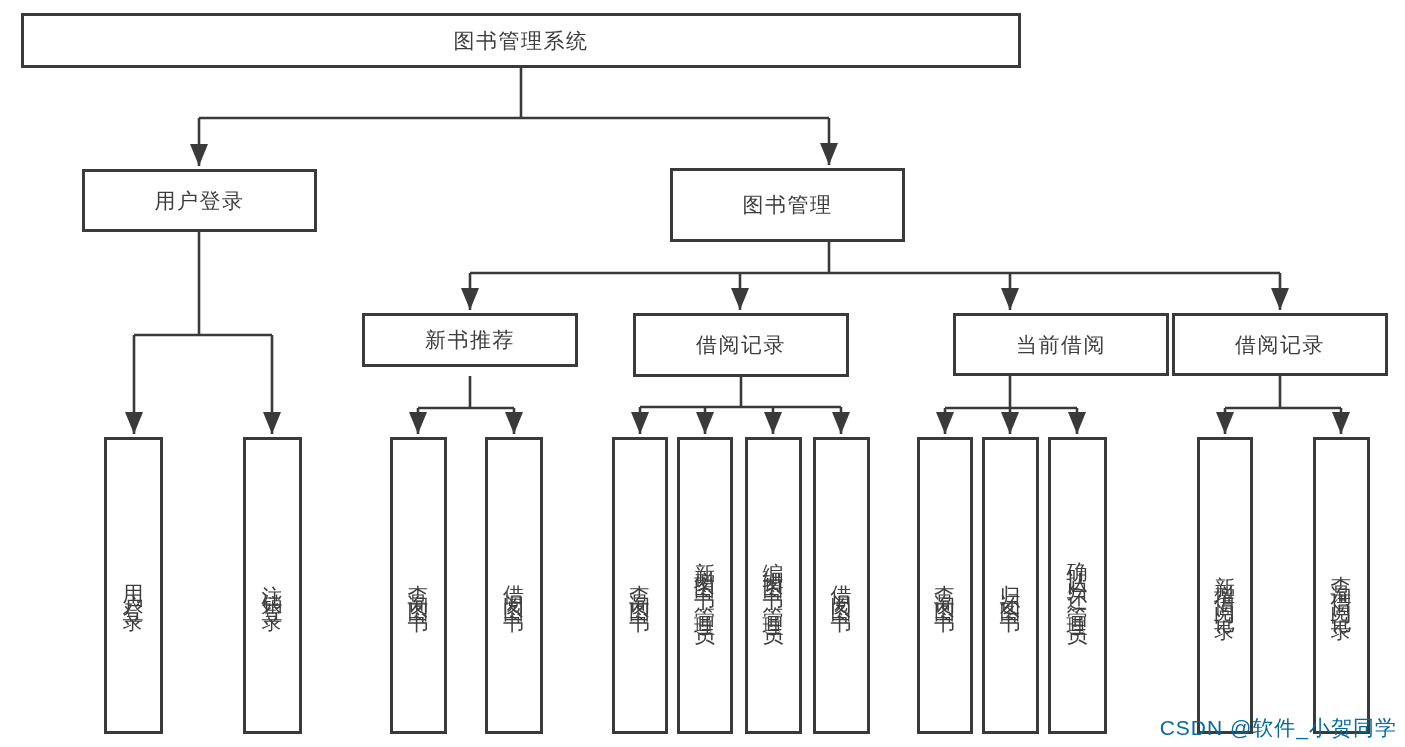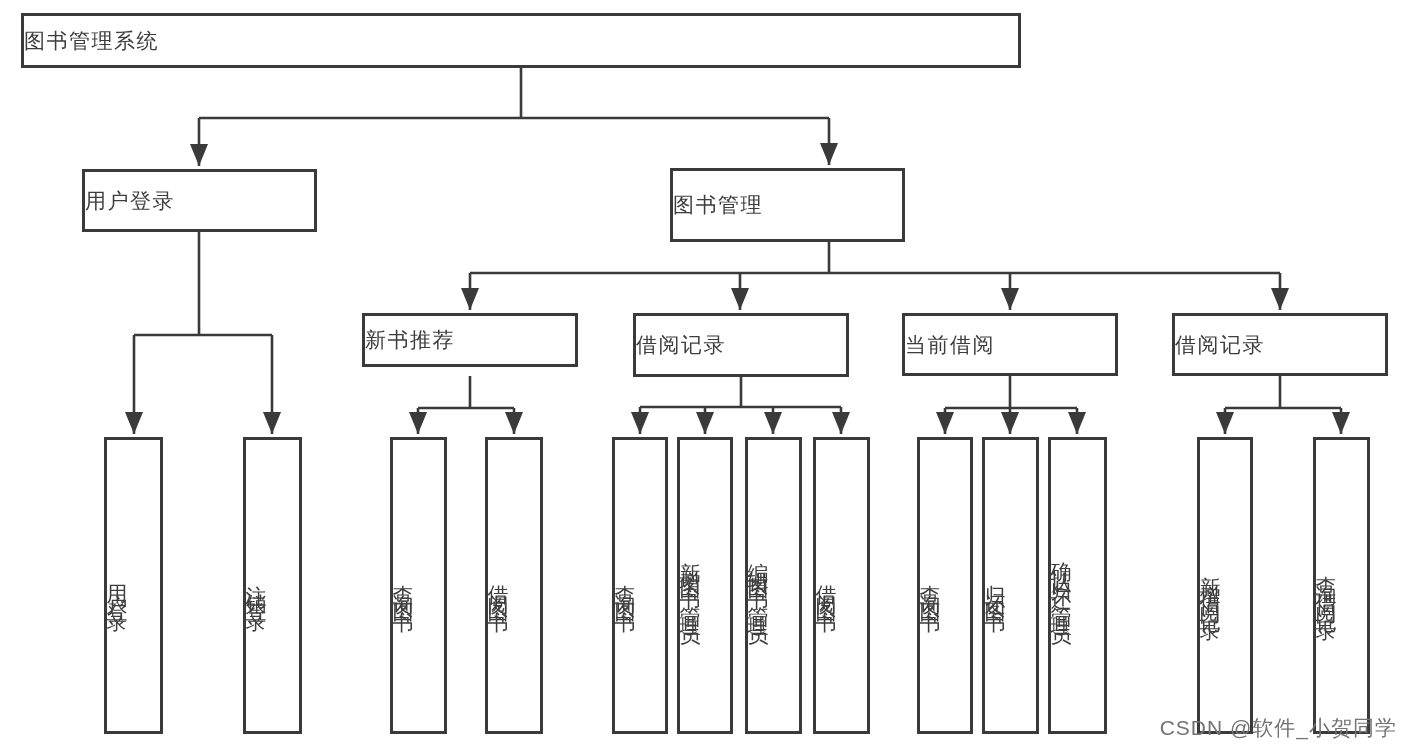--- a/index.html
+++ b/index.html
@@ -3,31 +3,31 @@
 <meta charset="utf-8">
 <style>
   html,body{margin:0;padding:0;background:#ffffff;}
   .canvas{
     position:relative;width:1405px;height:747px;background:#ffffff;
     font-family:"Liberation Sans",sans-serif;color:#3d3d3d;overflow:hidden;
   }
   .overlay{position:absolute;left:0;top:0;}
   .box{
     position:absolute;box-sizing:border-box;border:3px solid #3a3a3a;
-    background:#ffffff;display:flex;align-items:center;
+    background:#ffffff;display:flex;align-items:center;justify-content:center;
     text-align:center;
   }
   .h{font-size:21px;letter-spacing:1.5px;}
   .v span{
     writing-mode:vertical-rl;text-orientation:mixed;
     font-size:21px;letter-spacing:9px;line-height:1;
   }
   .watermark{
     position:absolute;right:8px;bottom:5px;font-size:21px;
-    color:#737373;letter-spacing:1px;white-space:nowrap;
+    color:#0369a1;letter-spacing:1px;white-space:nowrap;
   }
 </style>
 </head>
 <body>
 
 <div class="canvas">
 
   <svg class="overlay" width="1405" height="747">
     <defs>
       <marker id="ah" markerUnits="userSpaceOnUse" markerWidth="26" markerHeight="20" refX="24" refY="10" orient="auto">
@@ -88,21 +88,21 @@
   <div class="box h" style="left:670px;top:168px;width:235px;height:74px">
     <span>图书管理</span>
   </div>
 
   <div class="box h" style="left:362px;top:313px;width:216px;height:54px">
     <span>新书推荐</span>
   </div>
   <div class="box h" style="left:633px;top:313px;width:216px;height:64px">
     <span>借阅记录</span>
   </div>
-  <div class="box h" style="left:902px;top:313px;width:216px;height:63px">
+  <div class="box h" style="left:953px;top:313px;width:216px;height:63px">
     <span>当前借阅</span>
   </div>
   <div class="box h" style="left:1172px;top:313px;width:216px;height:63px">
     <span>借阅记录</span>
   </div>
 
   <div class="box v" style="left:104px;top:437px;width:59px;height:297px">
     <span>用户登录</span>
   </div>
   <div class="box v" style="left:243px;top:437px;width:59px;height:297px">

